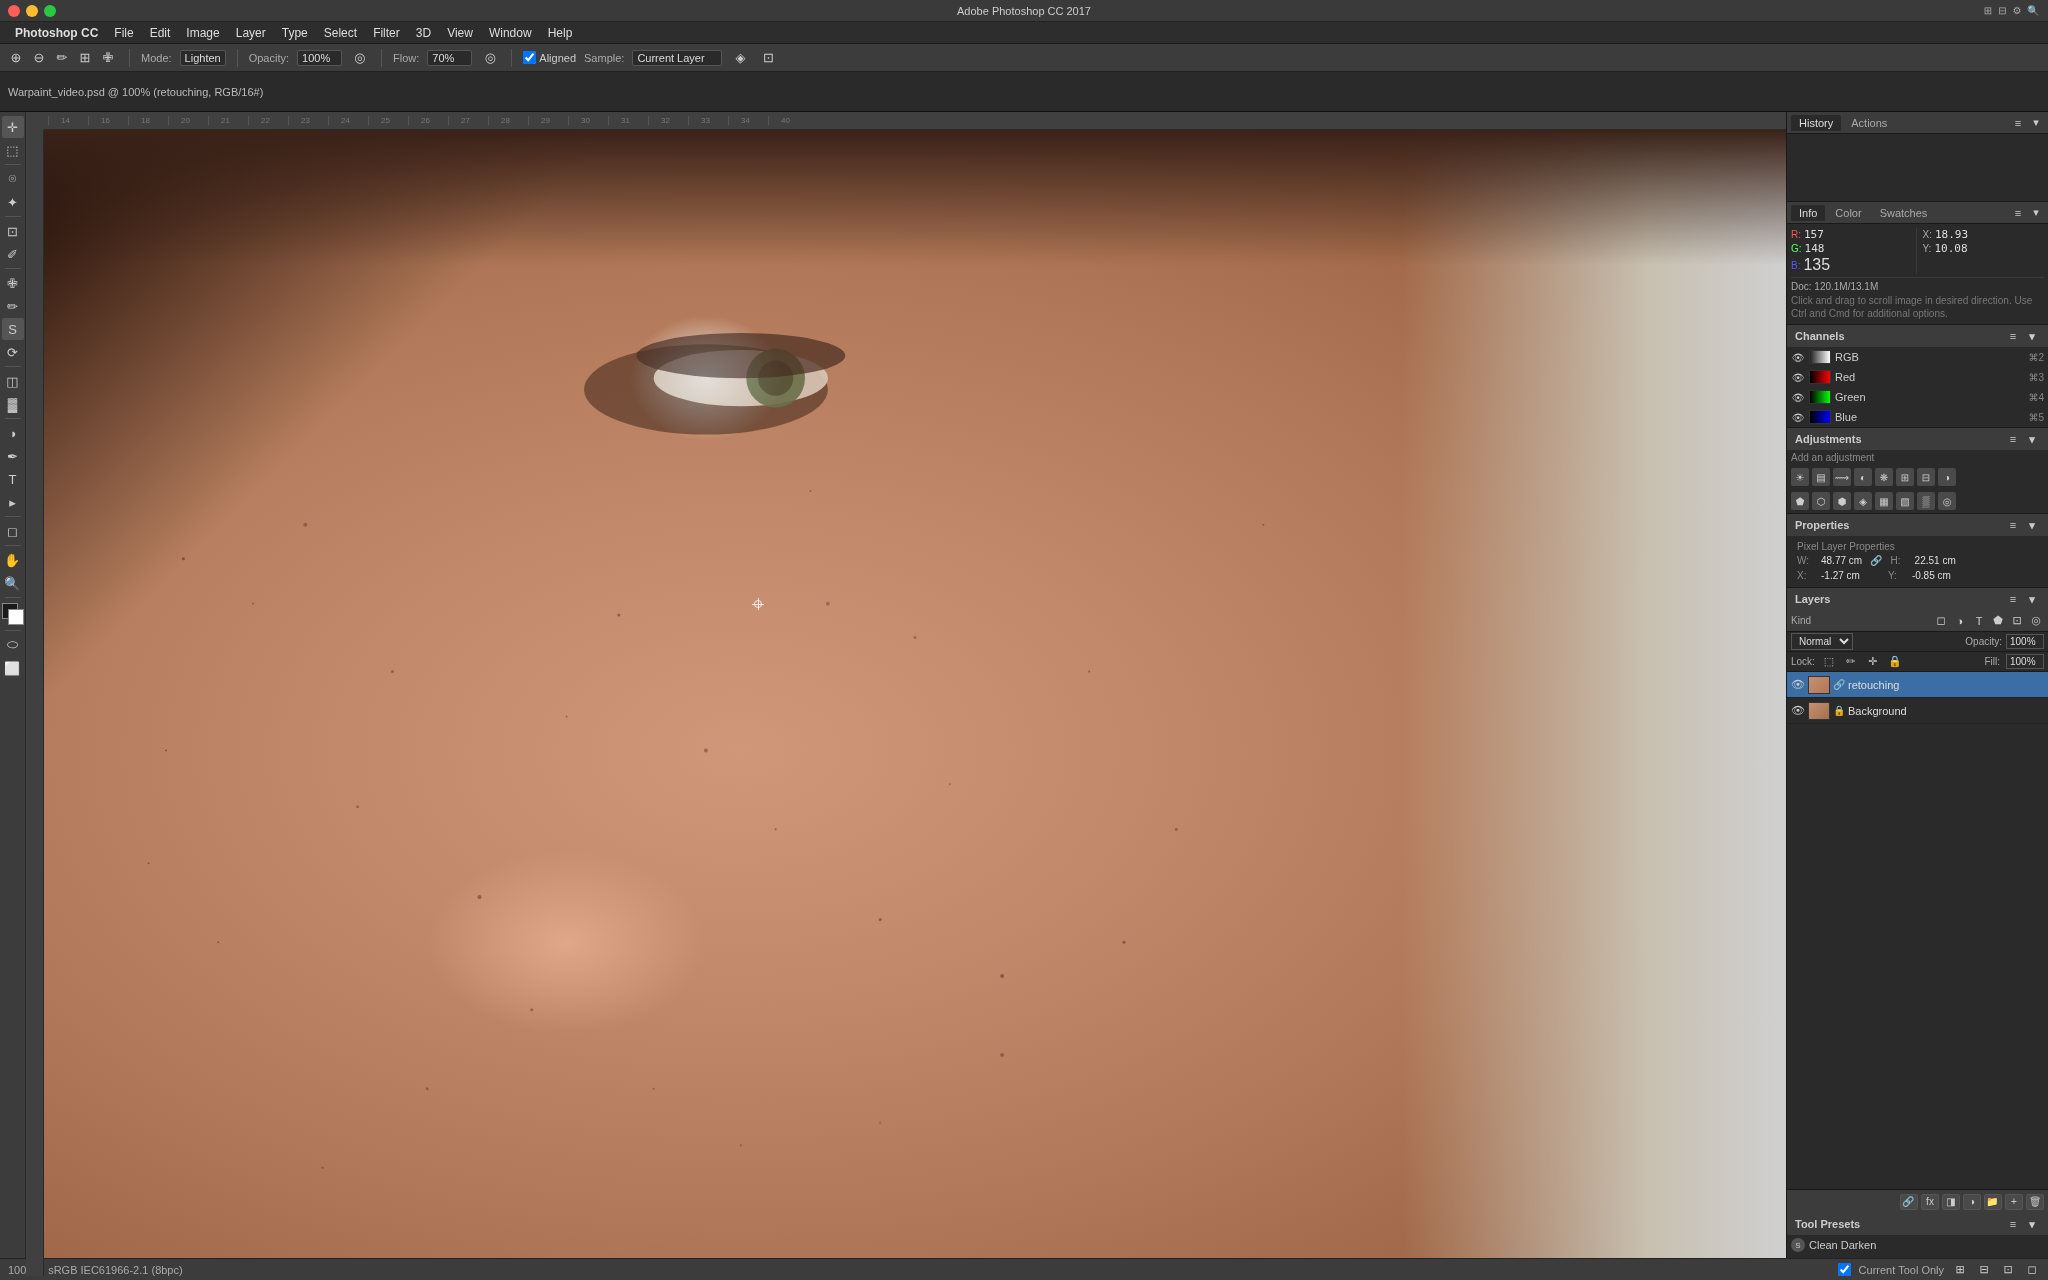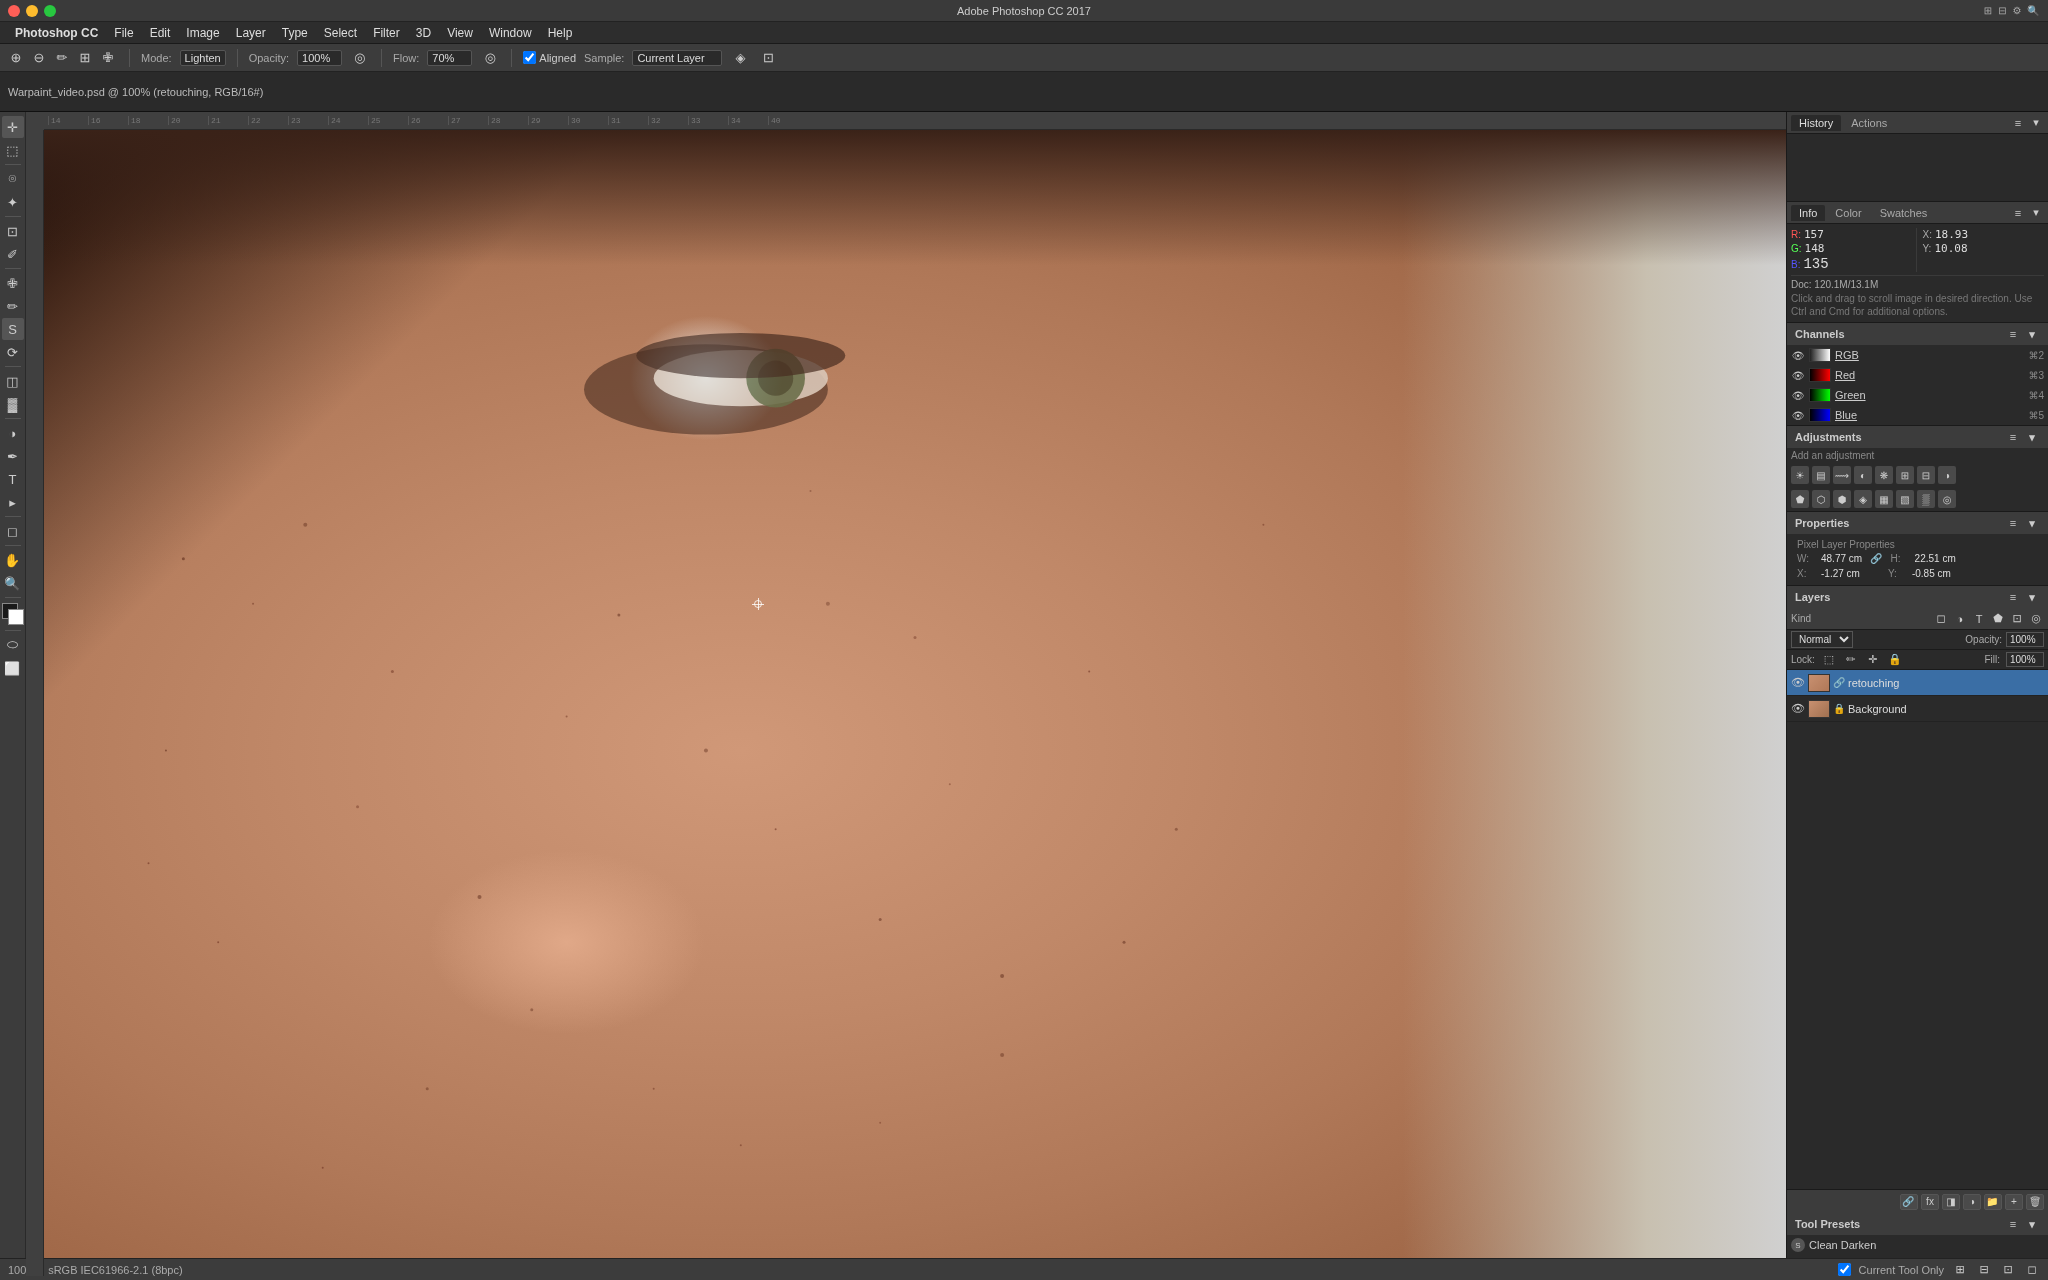--- a/index.html
+++ b/index.html
@@ -317,21 +317,20 @@
     .channel-thumb {
       width: 22px;
       height: 14px;
       background: #555;
       border: 1px solid #333;
     }
     .channel-name {
       flex: 1;
       font-size: 11px;
       color: #ccc;
-      text-decoration: underline;
     }
     .channel-shortcut {
       font-size: 10px;
       color: #888;
     }
     
     .ch-rgb { background: linear-gradient(90deg, #222, #fff); }
     .ch-red { background: linear-gradient(90deg, #000, #f00); }
     .ch-green { background: linear-gradient(90deg, #000, #0f0); }
     .ch-blue { background: linear-gradient(90deg, #000, #00f); }
@@ -514,22 +513,21 @@
     
     .ruler-h-inner {
       display: flex;
       padding-left: 4px;
     }
     .ruler-tick {
       width: 40px;
       font-size: 8px;
       color: #777;
       border-left: 1px solid #555;
-      padding-left: 2px;
-      font-family: Liberation Mono, monospace;
+      padding-left: 12px;
     }
 
     
     .small-btn {
       width: 16px;
       height: 16px;
       display: flex;
       align-items: center;
       justify-content: center;
       cursor: pointer;
@@ -830,21 +828,21 @@
             <div style="display:flex; gap:3px; align-items:center;">
               <span style="color:#f55; font-size:10px;">R:</span>
               <span style="font-family:monospace; font-size:11px; color:#ddd;">157</span>
             </div>
             <div style="display:flex; gap:3px; align-items:center;">
               <span style="color:#5f5; font-size:10px;">G:</span>
               <span style="font-family:monospace; font-size:11px; color:#ddd;">148</span>
             </div>
             <div style="display:flex; gap:3px; align-items:center;">
               <span style="color:#55f; font-size:10px;">B:</span>
-              <span style="font-family:Liberation Mono, monospace; font-size:14px; color:#ddd;">135</span>
+              <span style="font-family:Liberation Sans, sans-serif; font-size:16px; color:#ddd;">135</span>
             </div>
           </div>
           <div style="display:flex; flex-direction:column; gap:1px; padding-left:4px;">
             <div style="display:flex; gap:3px; align-items:center;">
               <span style="color:#aaa; font-size:10px;">X:</span>
               <span style="font-family:monospace; font-size:11px; color:#ddd;">18.93</span>
             </div>
             <div style="display:flex; gap:3px; align-items:center;">
               <span style="color:#aaa; font-size:10px;">Y:</span>
               <span style="font-family:monospace; font-size:11px; color:#ddd;">10.08</span>

